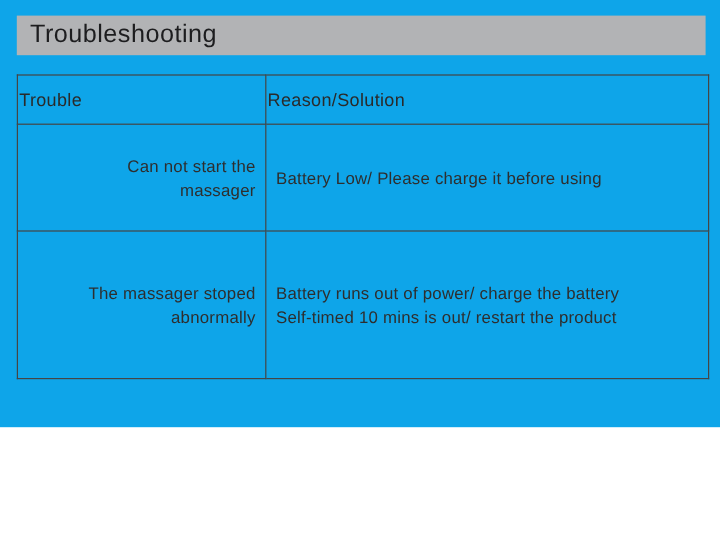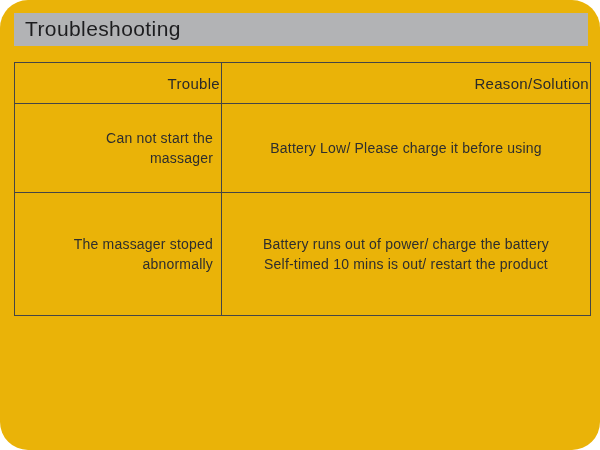--- a/index.html
+++ b/index.html
@@ -8,23 +8,22 @@
     background: #ffffff;
     width: 600px;
     height: 450px;
     overflow: hidden;
     font-family: "Liberation Sans", sans-serif;
     -webkit-font-smoothing: antialiased;
   }
   .page {
     position: relative;
     width: 600px;
-    height: 450px;
-    background: #eab308;
-    border-radius: 28px;
+    height: 356px;
+    background: #0ea5e9;
   }
   
   .title-bar {
     position: absolute;
     left: 14px;
     top: 13px;
     width: 574px;
     height: 33px;
     background: #b2b3b5;
     display: flex;
@@ -60,36 +59,35 @@
   col.col-solution { width: 369px; }
 
   tr.hdr-row   { height: 41px;  }
   tr.row-1     { height: 89px;  }
   tr.row-2     { height: 123px; }
   tr.row-3     { height: 117px; }
 
   th.hdr-cell {
     font-size: 15px;
     letter-spacing: 0.3px;
-    text-align: right;
+    text-align: left;
     color: #2a2a2a;
   }
   td.trouble-cell {
     font-size: 14px;
     letter-spacing: 0.2px;
     text-align: right;
     padding-left: 22px;
     padding-right: 8px;
     line-height: 1.45;
     white-space: pre-line;
   }
   td.solution-cell {
     font-size: 14px;
     letter-spacing: 0.2px;
-    text-align: center;
     padding: 0 8px;
     line-height: 1.45;
     white-space: pre-line;
   }
 </style>
 </head>
 <body>
 
 <div class="page">
 

